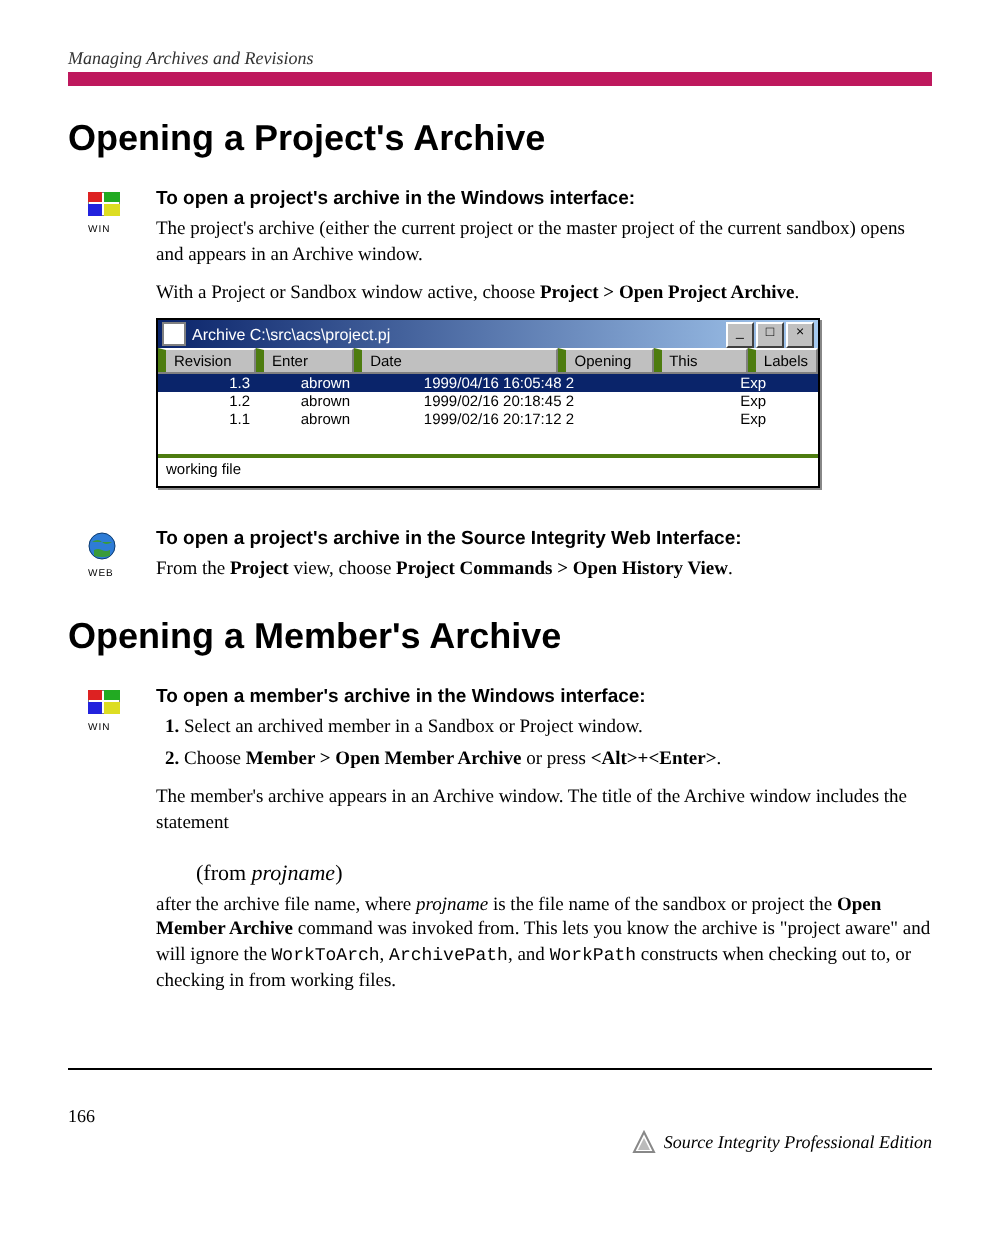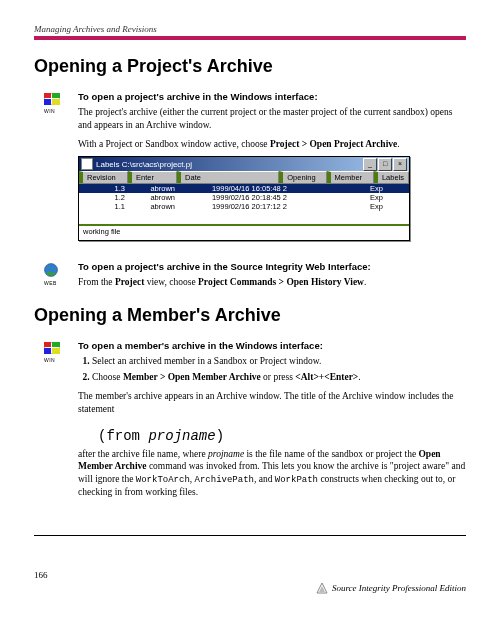--- a/index.html
+++ b/index.html
@@ -12,21 +12,21 @@
     font-size: 10px;
   }
   .page {
     padding: 24px 34px 20px 34px;
     box-sizing: border-box;
   }
   .running-header {
     font-style: italic;
     font-size: 9px;
     color: #333;
-    border-bottom: 4px solid #be185d;
+    border-bottom: 7px solid #be185d;
     padding-bottom: 2px;
     margin-bottom: 16px;
   }
   h1 {
     font-family: Arial, Helvetica, sans-serif;
     font-size: 18px;
     font-weight: bold;
     margin: 0 0 14px 0;
     color: #000;
   }
@@ -85,22 +85,22 @@
     margin-bottom: 3px;
   }
   ol.steps li::marker {
     font-weight: bold;
   }
   .code {
     font-family: 'Courier New', monospace;
     font-size: 9px;
   }
   .code-block {
-    font-family: Liberation Mono, monospace;
-    font-size: 14px;
+    font-family: Liberation Serif, serif;
+    font-size: 11px;
     margin: 12px 0 4px 20px;
   }
   .italic { font-style: italic; }
   .screenshot {
     margin: 6px 0 10px 0;
   }
   .win-window {
     width: 330px;
     border: 1px solid #000;
     box-shadow: 1px 1px 0 #888;
@@ -171,21 +171,21 @@
     padding: 1px 4px;
     font-size: 7.5px;
     height: 12px;
   }
   .footer {
     display: flex;
     justify-content: space-between;
     align-items: center;
     border-top: 1px solid #000;
     margin-top: 30px;
-    padding-top: 20px;
+    padding-top: 4px;
     font-size: 9px;
   }
   .footer-right {
     display: flex;
     align-items: center;
     gap: 4px;
     font-style: italic;
     margin-top: 26px;
   }
   .logo-tri {
@@ -218,33 +218,33 @@
       <p class="lead">To open a project's archive in the Windows interface:</p>
       <p class="body">The project's archive (either the current project or the master project of the current sandbox) opens and appears in an Archive window.</p>
       <p class="body">
         <span>With a Project or Sandbox window active, choose </span><span class="bold">Project &gt; Open Project Archive</span><span>.</span>
       </p>
 
       <div class="screenshot">
         <div class="win-window">
           <div class="titlebar">
             <div class="title-icon"></div>
-            <div class="title-text">Labels C:\src\acs\project.pj</div>
+            <div class="title-text">Archive C:\src\acs\project.pj</div>
             <div class="title-btns">
               <div class="title-btn">_</div>
               <div class="title-btn">□</div>
               <div class="title-btn">×</div>
             </div>
           </div>
           <div class="col-header">
             <div class="cell c-rev">Revision</div>
             <div class="cell c-auth">Enter</div>
             <div class="cell c-date">Date</div>
             <div class="cell c-lock">Opening</div>
-            <div class="cell c-state">Member</div>
+            <div class="cell c-state">This</div>
             <div class="cell c-label">Labels</div>
           </div>
           <div class="data-pane">
             <div class="data-row selected">
               <div class="cell c-rev">1.3</div>
               <div class="cell c-auth">abrown</div>
               <div class="cell c-date">1999/04/16 16:05:48 2</div>
               <div class="cell c-lock"></div>
               <div class="cell c-state">Exp</div>
               <div class="cell c-label"></div>

